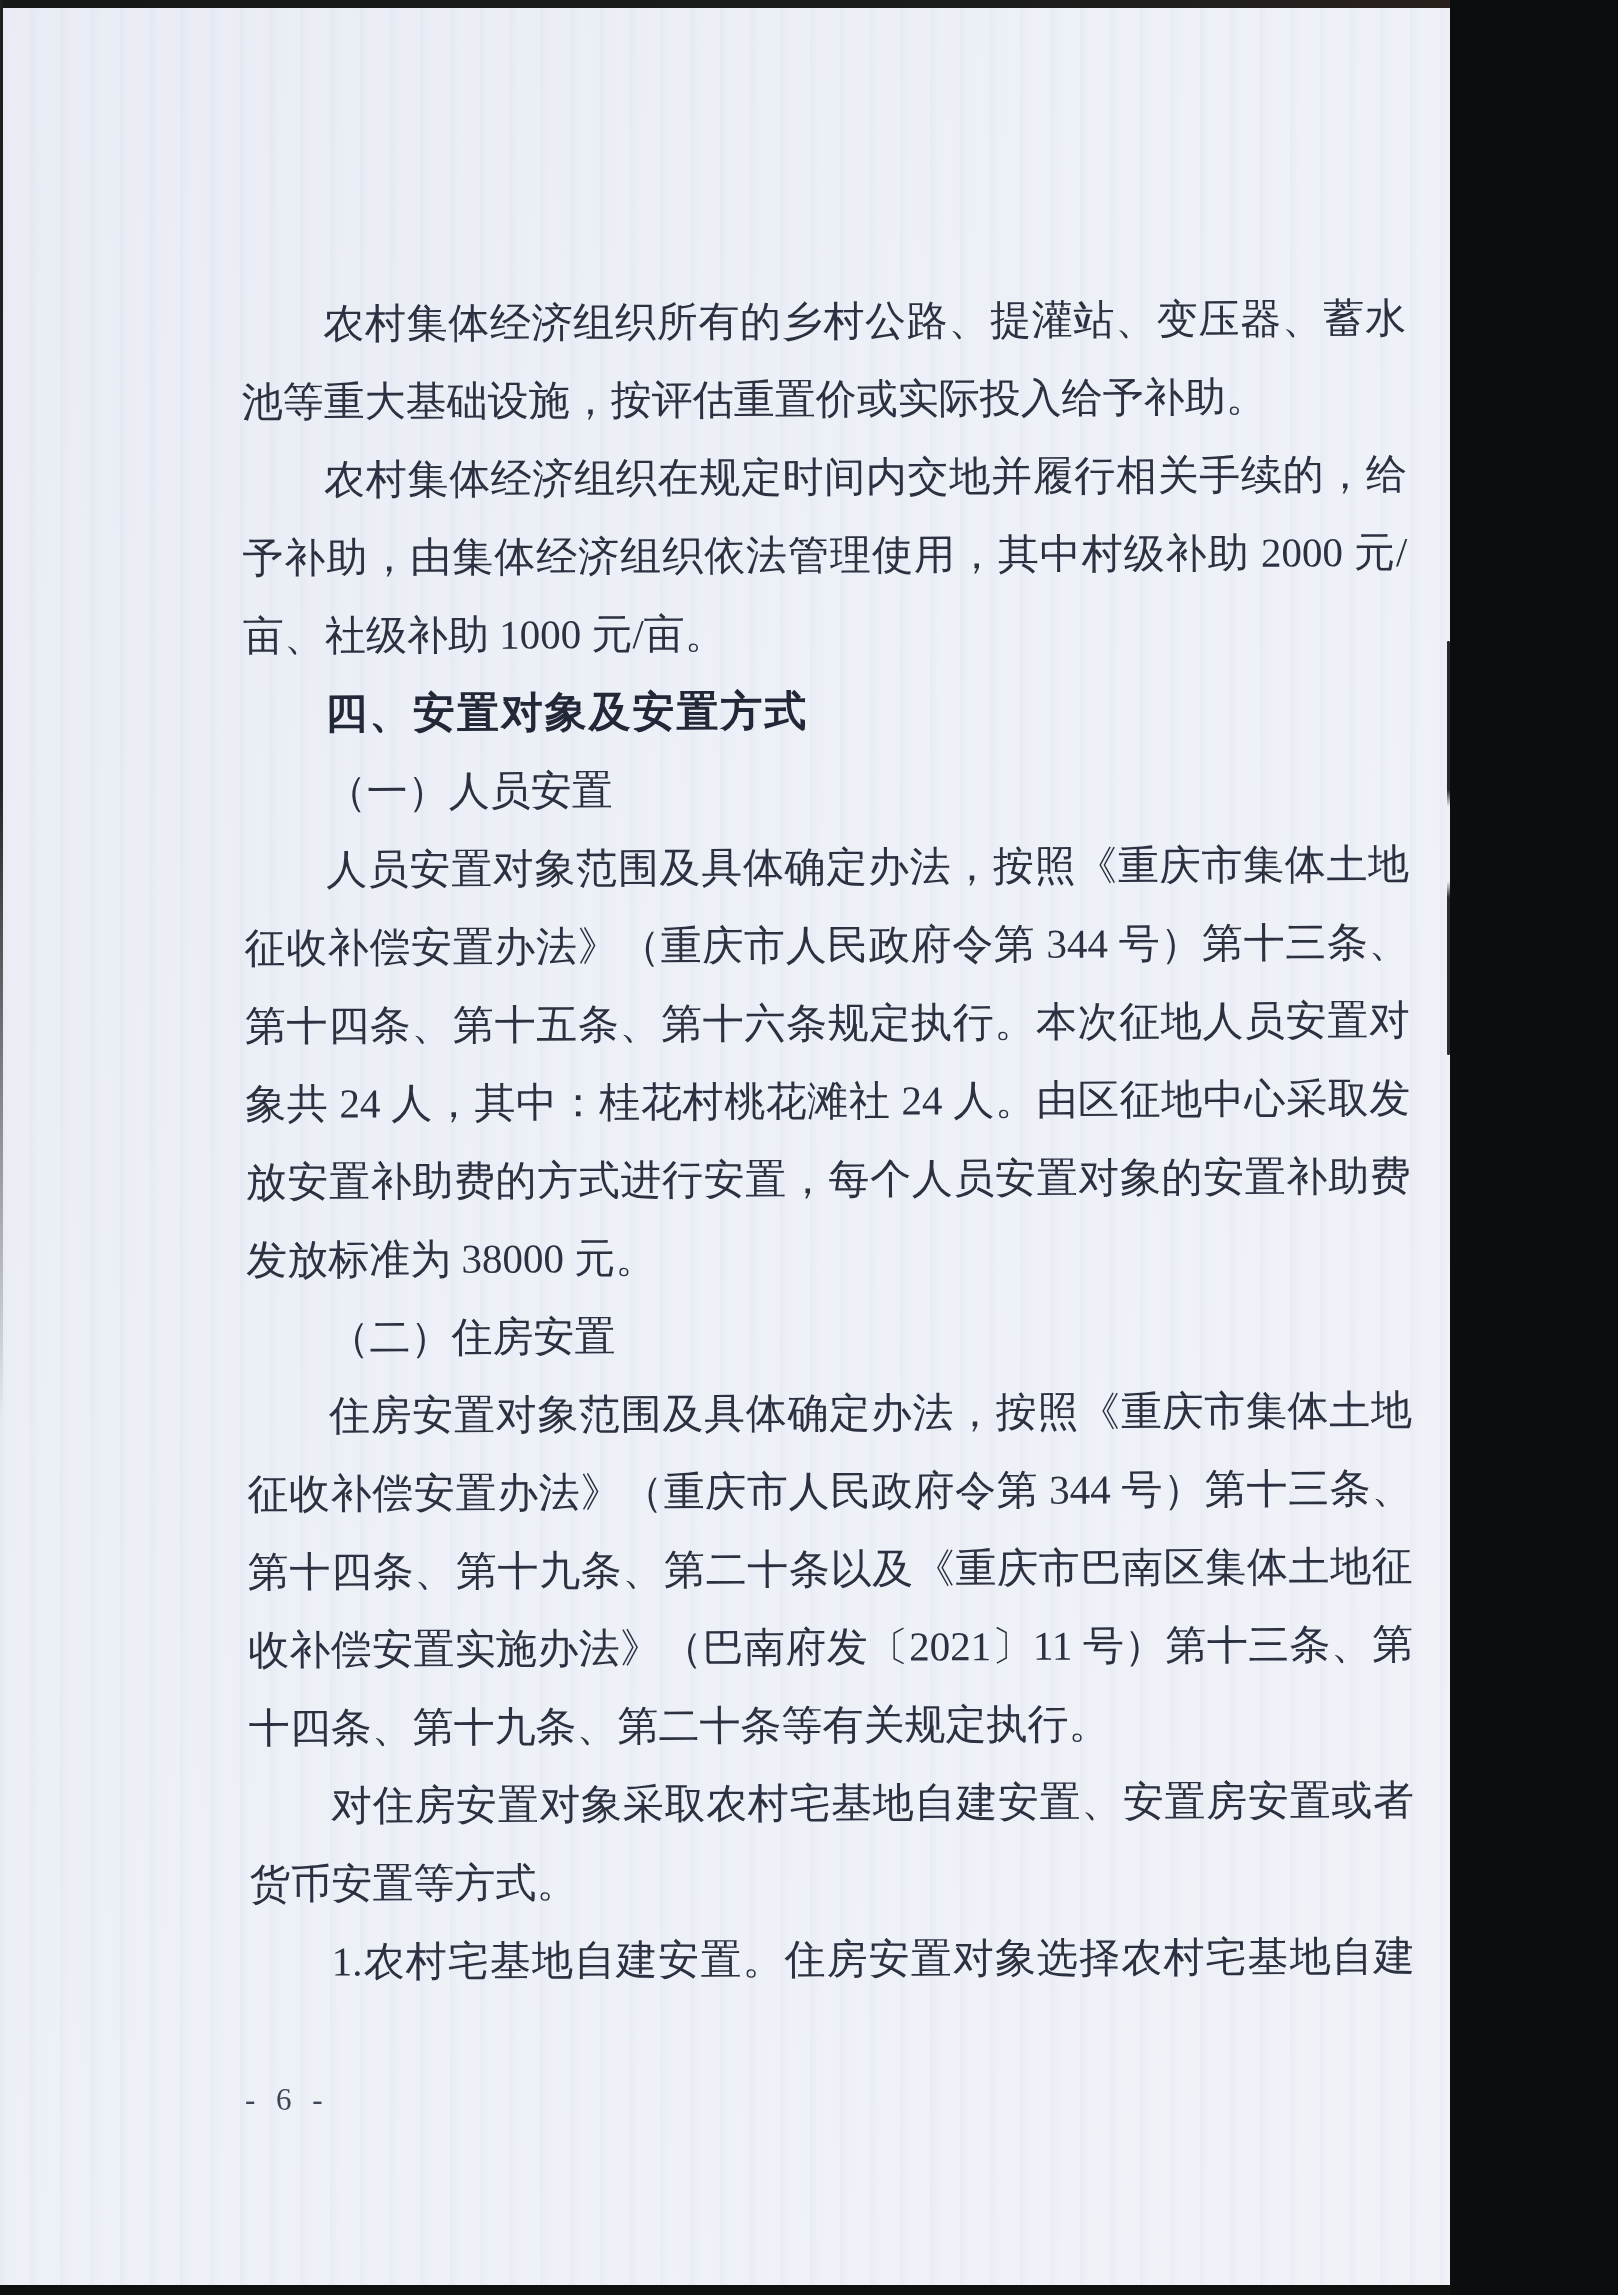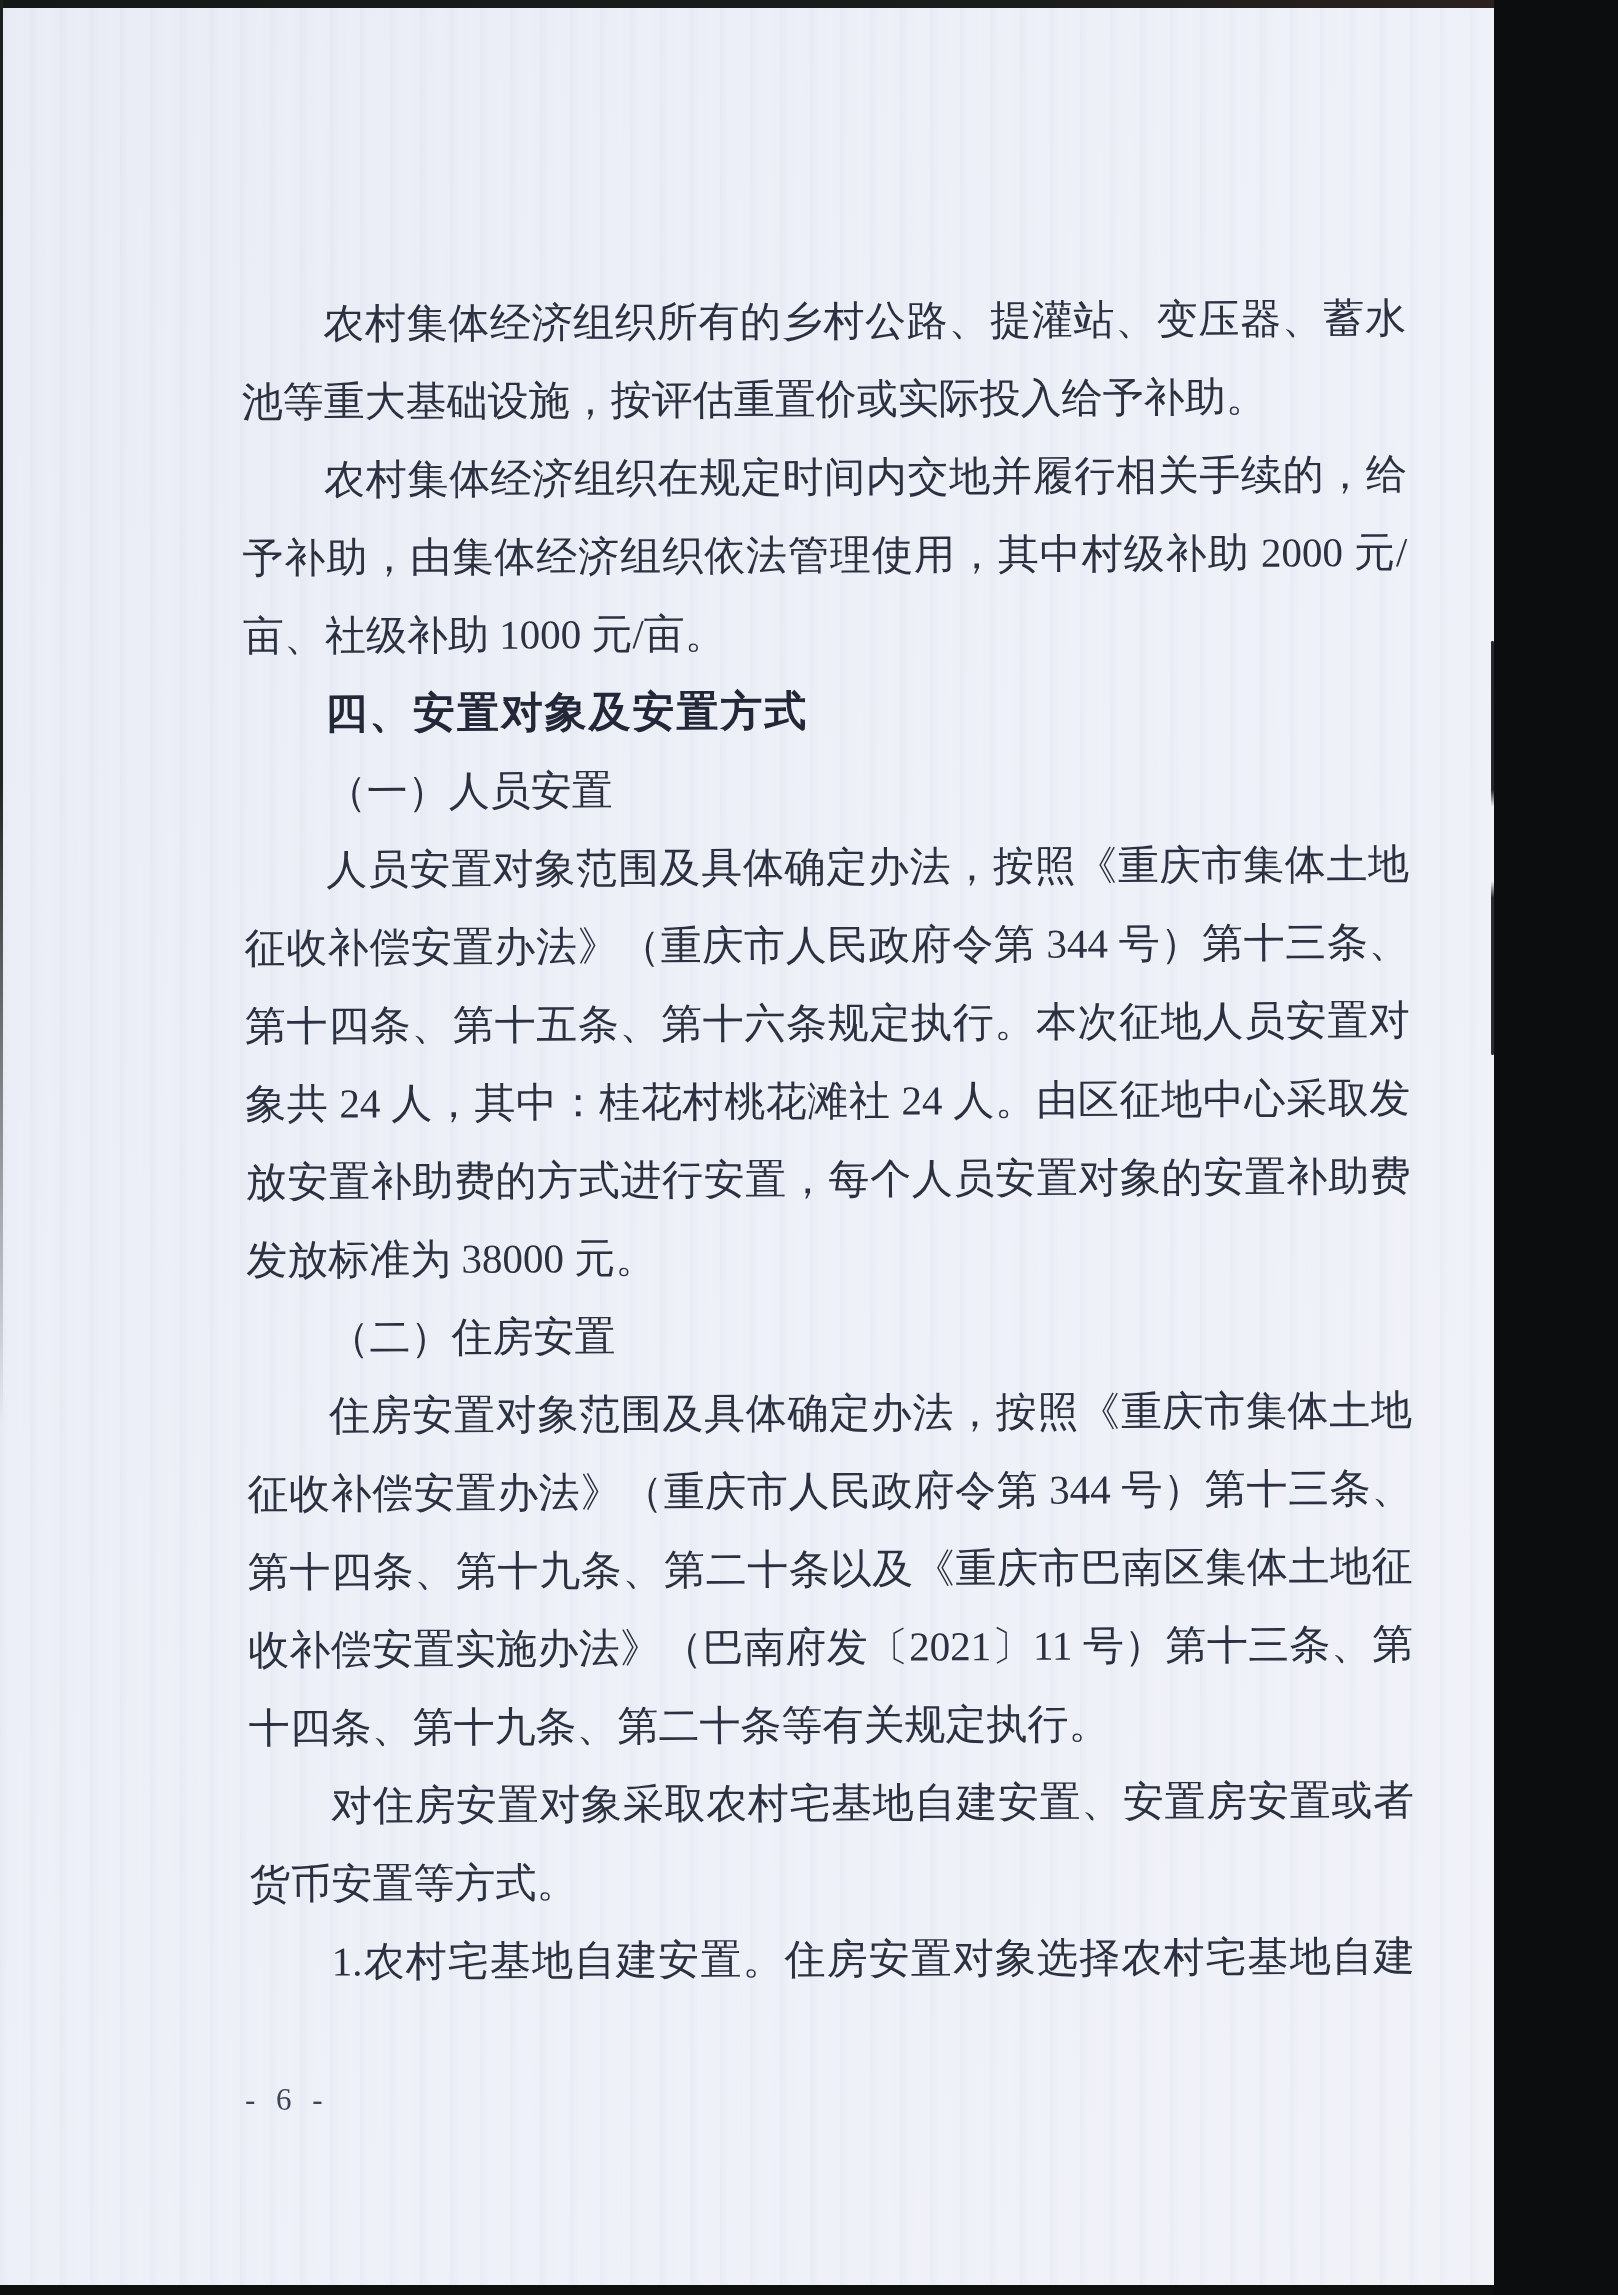--- a/index.html
+++ b/index.html
@@ -8,21 +8,20 @@
     background: #0c0d0e;
   }
   .scan {
     position: relative;
     width: 1450px;
     height: 2295px;
     overflow: hidden;
     background:
       linear-gradient(115deg, #e9ecf4 0%, #edf0f7 45%, #f0f2f8 100%);
     font-family: "Liberation Serif", "DejaVu Serif", serif;
-    padding-left: 44px;
   }
   
   .scan::after {
     content: "";
     position: absolute;
     inset: 0;
     background: repeating-linear-gradient(
       90deg,
       rgba(120,135,170,0.05) 0px,
       rgba(120,135,170,0.00) 9px,

